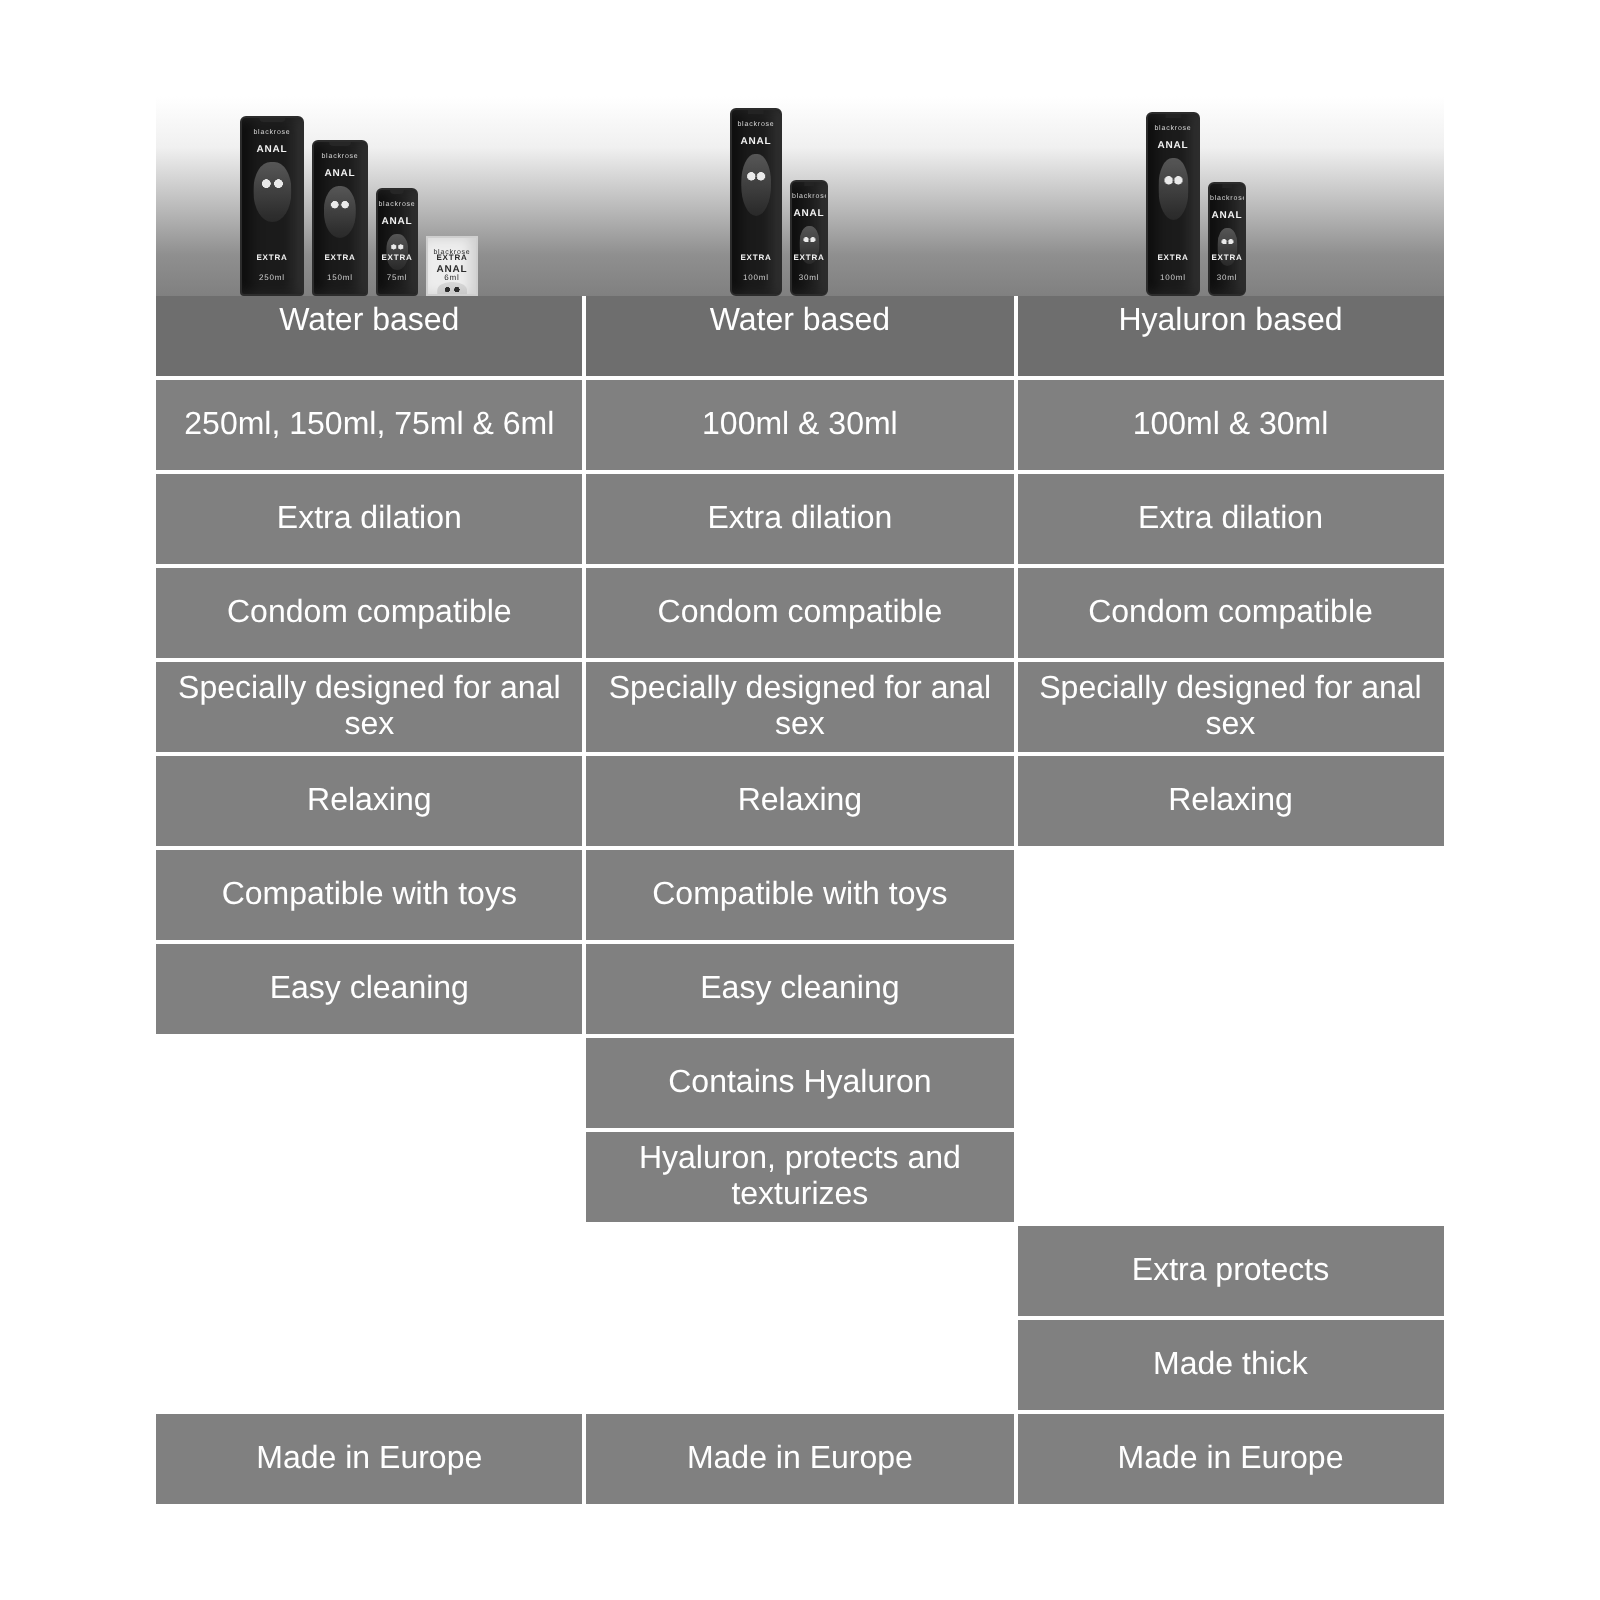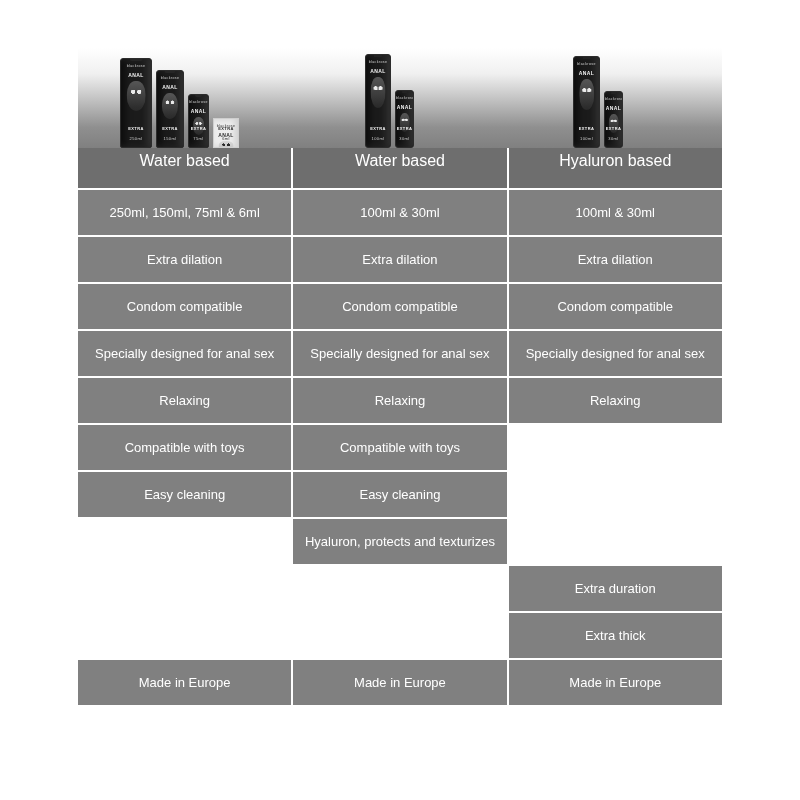--- a/index.html
+++ b/index.html
@@ -148,21 +148,21 @@
   }
 
   .cell {
     width: 213.3px;
     box-sizing: border-box;
     display: flex;
     align-items: center;
     justify-content: center;
     text-align: center;
     color: #ffffff;
-    font-size: 13px;
+    font-size: 16px;
     padding: 0 10px;
     min-height: 45px;
     background: #808080;
   }
 
   .cell.empty {
     background: transparent;
   }
 
   .cell.head {
@@ -281,32 +281,37 @@
           <div class="cell">Compatible with toys</div>
           <div class="cell empty"></div>
         </div>
         <div class="row">
           <div class="cell">Easy cleaning</div>
           <div class="cell">Easy cleaning</div>
           <div class="cell empty"></div>
         </div>
         <div class="row">
           <div class="cell empty"></div>
+          <div class="cell">Contains Hyaluron</div>
+          <div class="cell empty"></div>
+        </div>
+        <div class="row">
+          <div class="cell empty"></div>
           <div class="cell">Hyaluron, protects and texturizes</div>
           <div class="cell empty"></div>
         </div>
         <div class="row">
           <div class="cell empty"></div>
           <div class="cell empty"></div>
-          <div class="cell">Extra duration</div>
-        </div>
-        <div class="row">
-          <div class="cell empty"></div>
-          <div class="cell empty"></div>
-          <div class="cell">Extra thick</div>
+          <div class="cell">Extra protects</div>
+        </div>
+        <div class="row">
+          <div class="cell empty"></div>
+          <div class="cell empty"></div>
+          <div class="cell">Made thick</div>
         </div>
         <div class="row">
           <div class="cell">Made in Europe</div>
           <div class="cell">Made in Europe</div>
           <div class="cell">Made in Europe</div>
         </div>
       </div>
   </div>
 
 </div>

